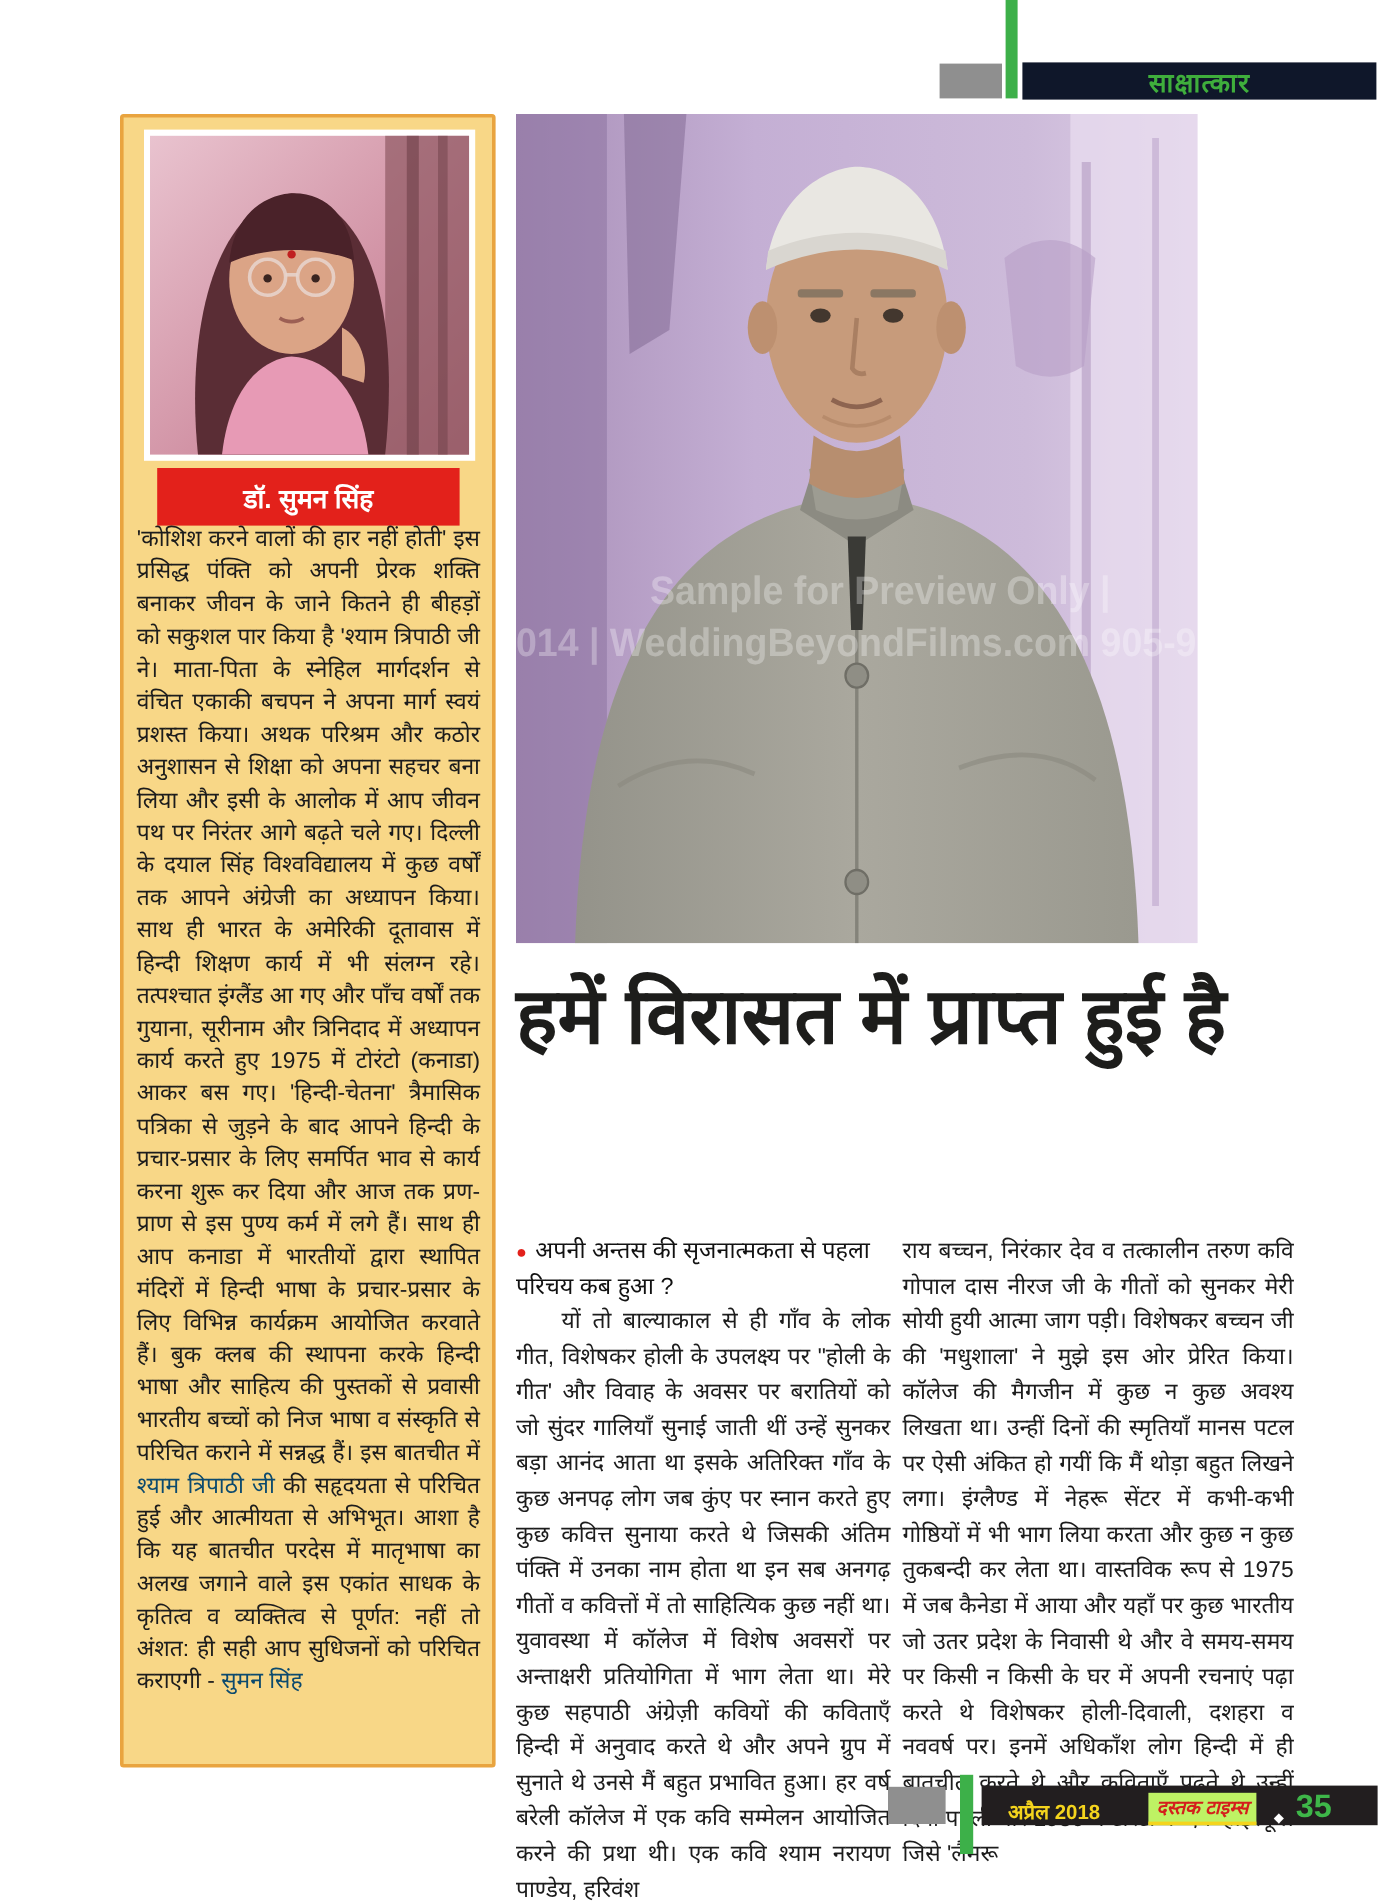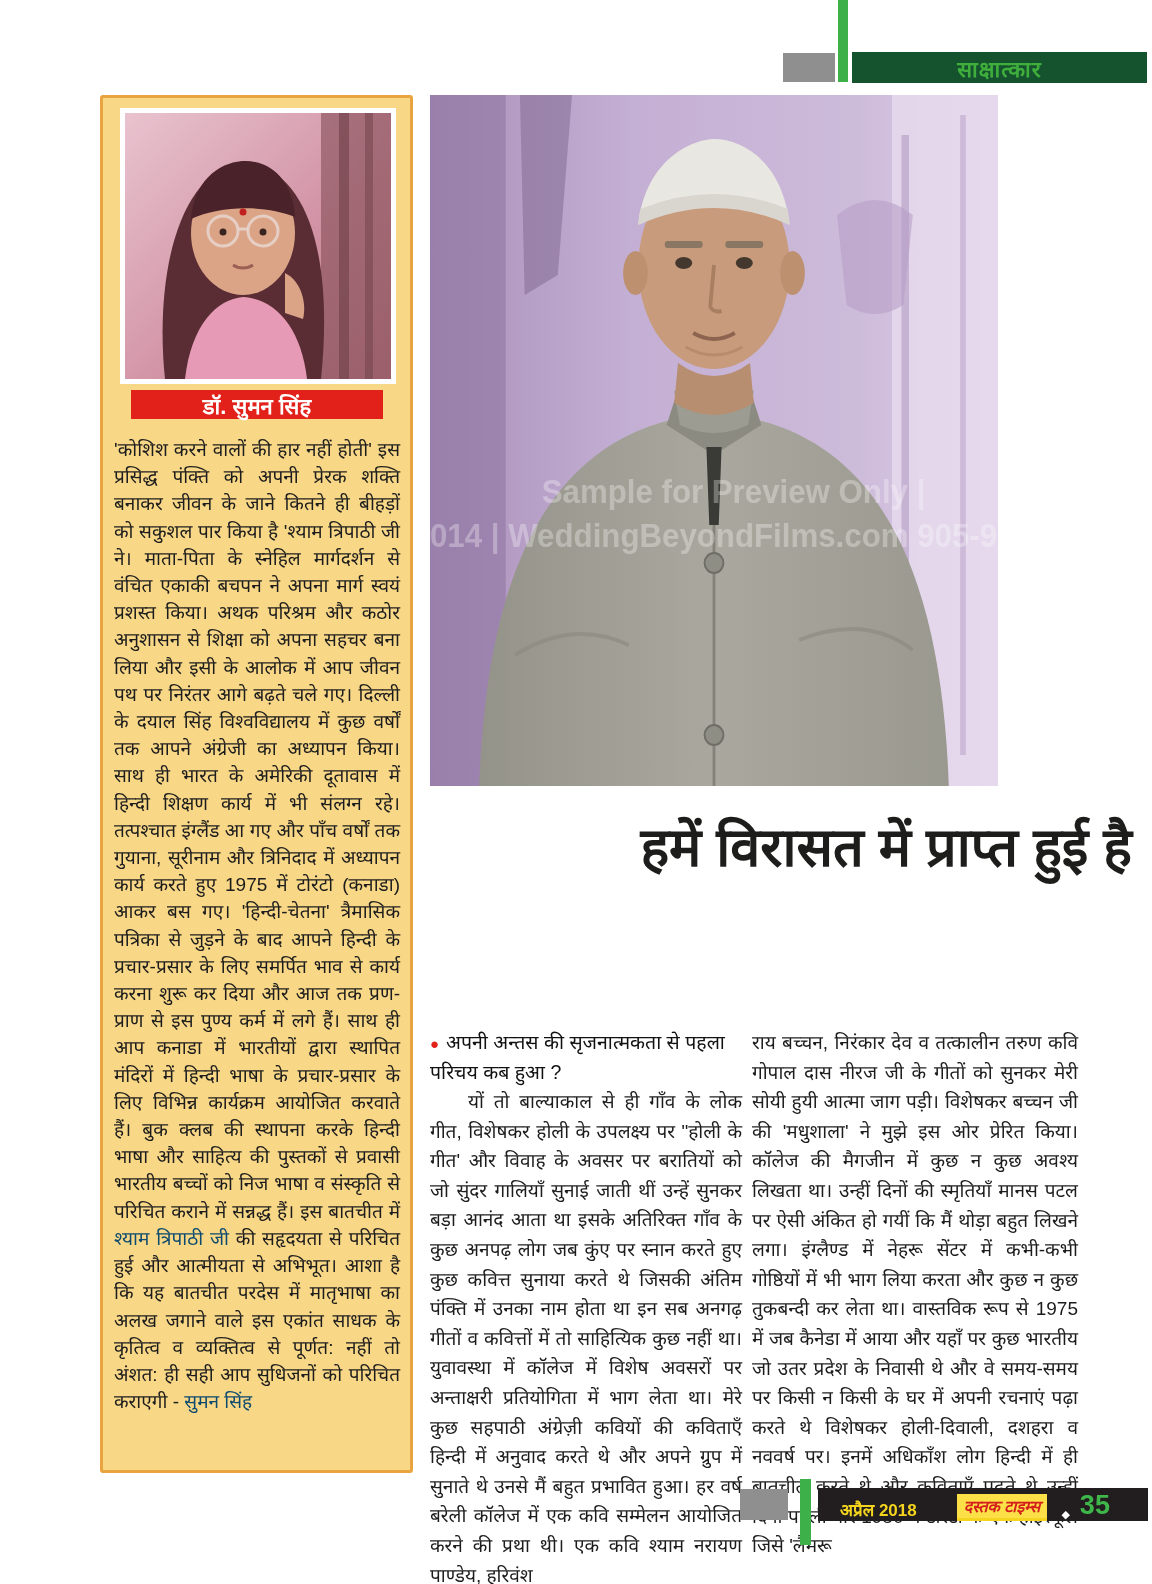--- a/index.html
+++ b/index.html
@@ -2,62 +2,62 @@
 <html lang="hi"><head>
 <meta charset="utf-8">
 <style>
   * { margin:0; padding:0; box-sizing:border-box; }
   body { background:#ffffff; font-family:"Liberation Sans", sans-serif; }
   .page { position:relative; width:1152px; height:1584px; background:#ffffff; overflow:hidden; }
 
   
   .hdr-grey   { position:absolute; left:783px; top:53px; width:52px; height:29px; background:#8f8f8f; }
   .hdr-green  { position:absolute; left:838px; top:0;    width:10px; height:82px; background:#3db049; }
-  .hdr-black  { position:absolute; left:852px; top:52px; width:295px; height:31px; background:#14532d;
+  .hdr-black  { position:absolute; left:852px; top:52px; width:295px; height:31px; background:#0f172a;
                 display:flex; align-items:center; justify-content:center; }
   .hdr-black span { color:#3fae3c; font-size:22px; font-weight:bold; letter-spacing:1px; }
 
   
   .sidebar { position:absolute; left:100px; top:95px; width:313px; height:1378px;
              background:#f8d787; border:3px solid #e9a43f; border-radius:3px; }
   .photo-frame { position:absolute; left:17px; top:10px; width:276px; height:276px;
                  background:#ffffff; padding:5px; }
   .photo-frame svg { display:block; width:100%; height:100%; }
-  .nameplate { position:absolute; left:28px; top:292px; width:252px; height:29px; background:#e3211b;
+  .nameplate { position:absolute; left:28px; top:292px; width:252px; height:48px; background:#e3211b;
                display:flex; align-items:center; justify-content:center; }
   .nameplate span { color:#ffffff; font-size:22px; font-weight:bold; }
   .sidebar-text { position:absolute; left:11px; top:338px; width:286px;
                   font-size:19px; line-height:27.2px; color:#1c1c1c; text-align:justify; }
   .sidebar-text .red { color:#0c4a6e; }
 
   
   .main-photo { position:absolute; left:430px; top:95px; width:568px; height:691px;font-weight:bold; }
   .main-photo svg { display:block; width:100%; height:100%; }
   .wm { fill:rgba(255,255,255,0.30); font-size:33px; font-family:"Liberation Sans", sans-serif; }
 
   
   .headline { position:absolute; left:430px; top:795px; width:702px; color:#1d1d1b; }
-  .headline div { font-size:54px; font-weight:800; line-height:104px; white-space:nowrap;text-align:right; }
+  .headline div { font-size:65px; font-weight:800; line-height:104px; white-space:nowrap; }
 
   
   .article { position:absolute; left:430px; top:1028px; width:648px; display:flex; gap:10px; }
   .col1 { width:312px; }
   .col2 { width:326px; }
   .question { font-size:19.5px; font-weight:normal; line-height:29px; color:#111; text-align:left; }
   .question .bullet { color:#e3211b; font-size:15px; margin-right:7px; }
   .answer, .col2 p { font-size:19px; line-height:29.6px; color:#1c1c1c; text-align:justify; }
   .answer { text-indent:38px; }
 
   
   .ftr-grey  { position:absolute; left:740px; top:1489px; width:48px; height:31px; background:#8f8f8f; }
   .ftr-green { position:absolute; left:800px; top:1479px; width:11px; height:66px; background:#3db049; }
   .ftr-black { position:absolute; left:818px; top:1488px; width:330px; height:33px; background:#221e1f;
                display:flex; align-items:flex-end; padding:0 14px 0 22px; }
   .ftr-date { color:#f4d41d; font-size:17px; font-weight:bold; }
-  .ftr-logo { margin-left:40px; background:#fde047; border-bottom:3px solid #f4d41d;
+  .ftr-logo { margin-left:40px; background:#bef264; border-bottom:3px solid #f4d41d;
               padding:1px 7px; color:#d41f1c; font-size:16px; font-weight:bold; font-style:italic; }
   .ftr-diamond { color:#ffffff; font-size:11px; margin:0 10px 0 14px; }
   .ftr-page { color:#3eb649; font-size:27px; font-weight:800; }
 </style>
 </head>
 <body>
 
 <div class="page">
 
   <div class="hdr-grey"></div>

